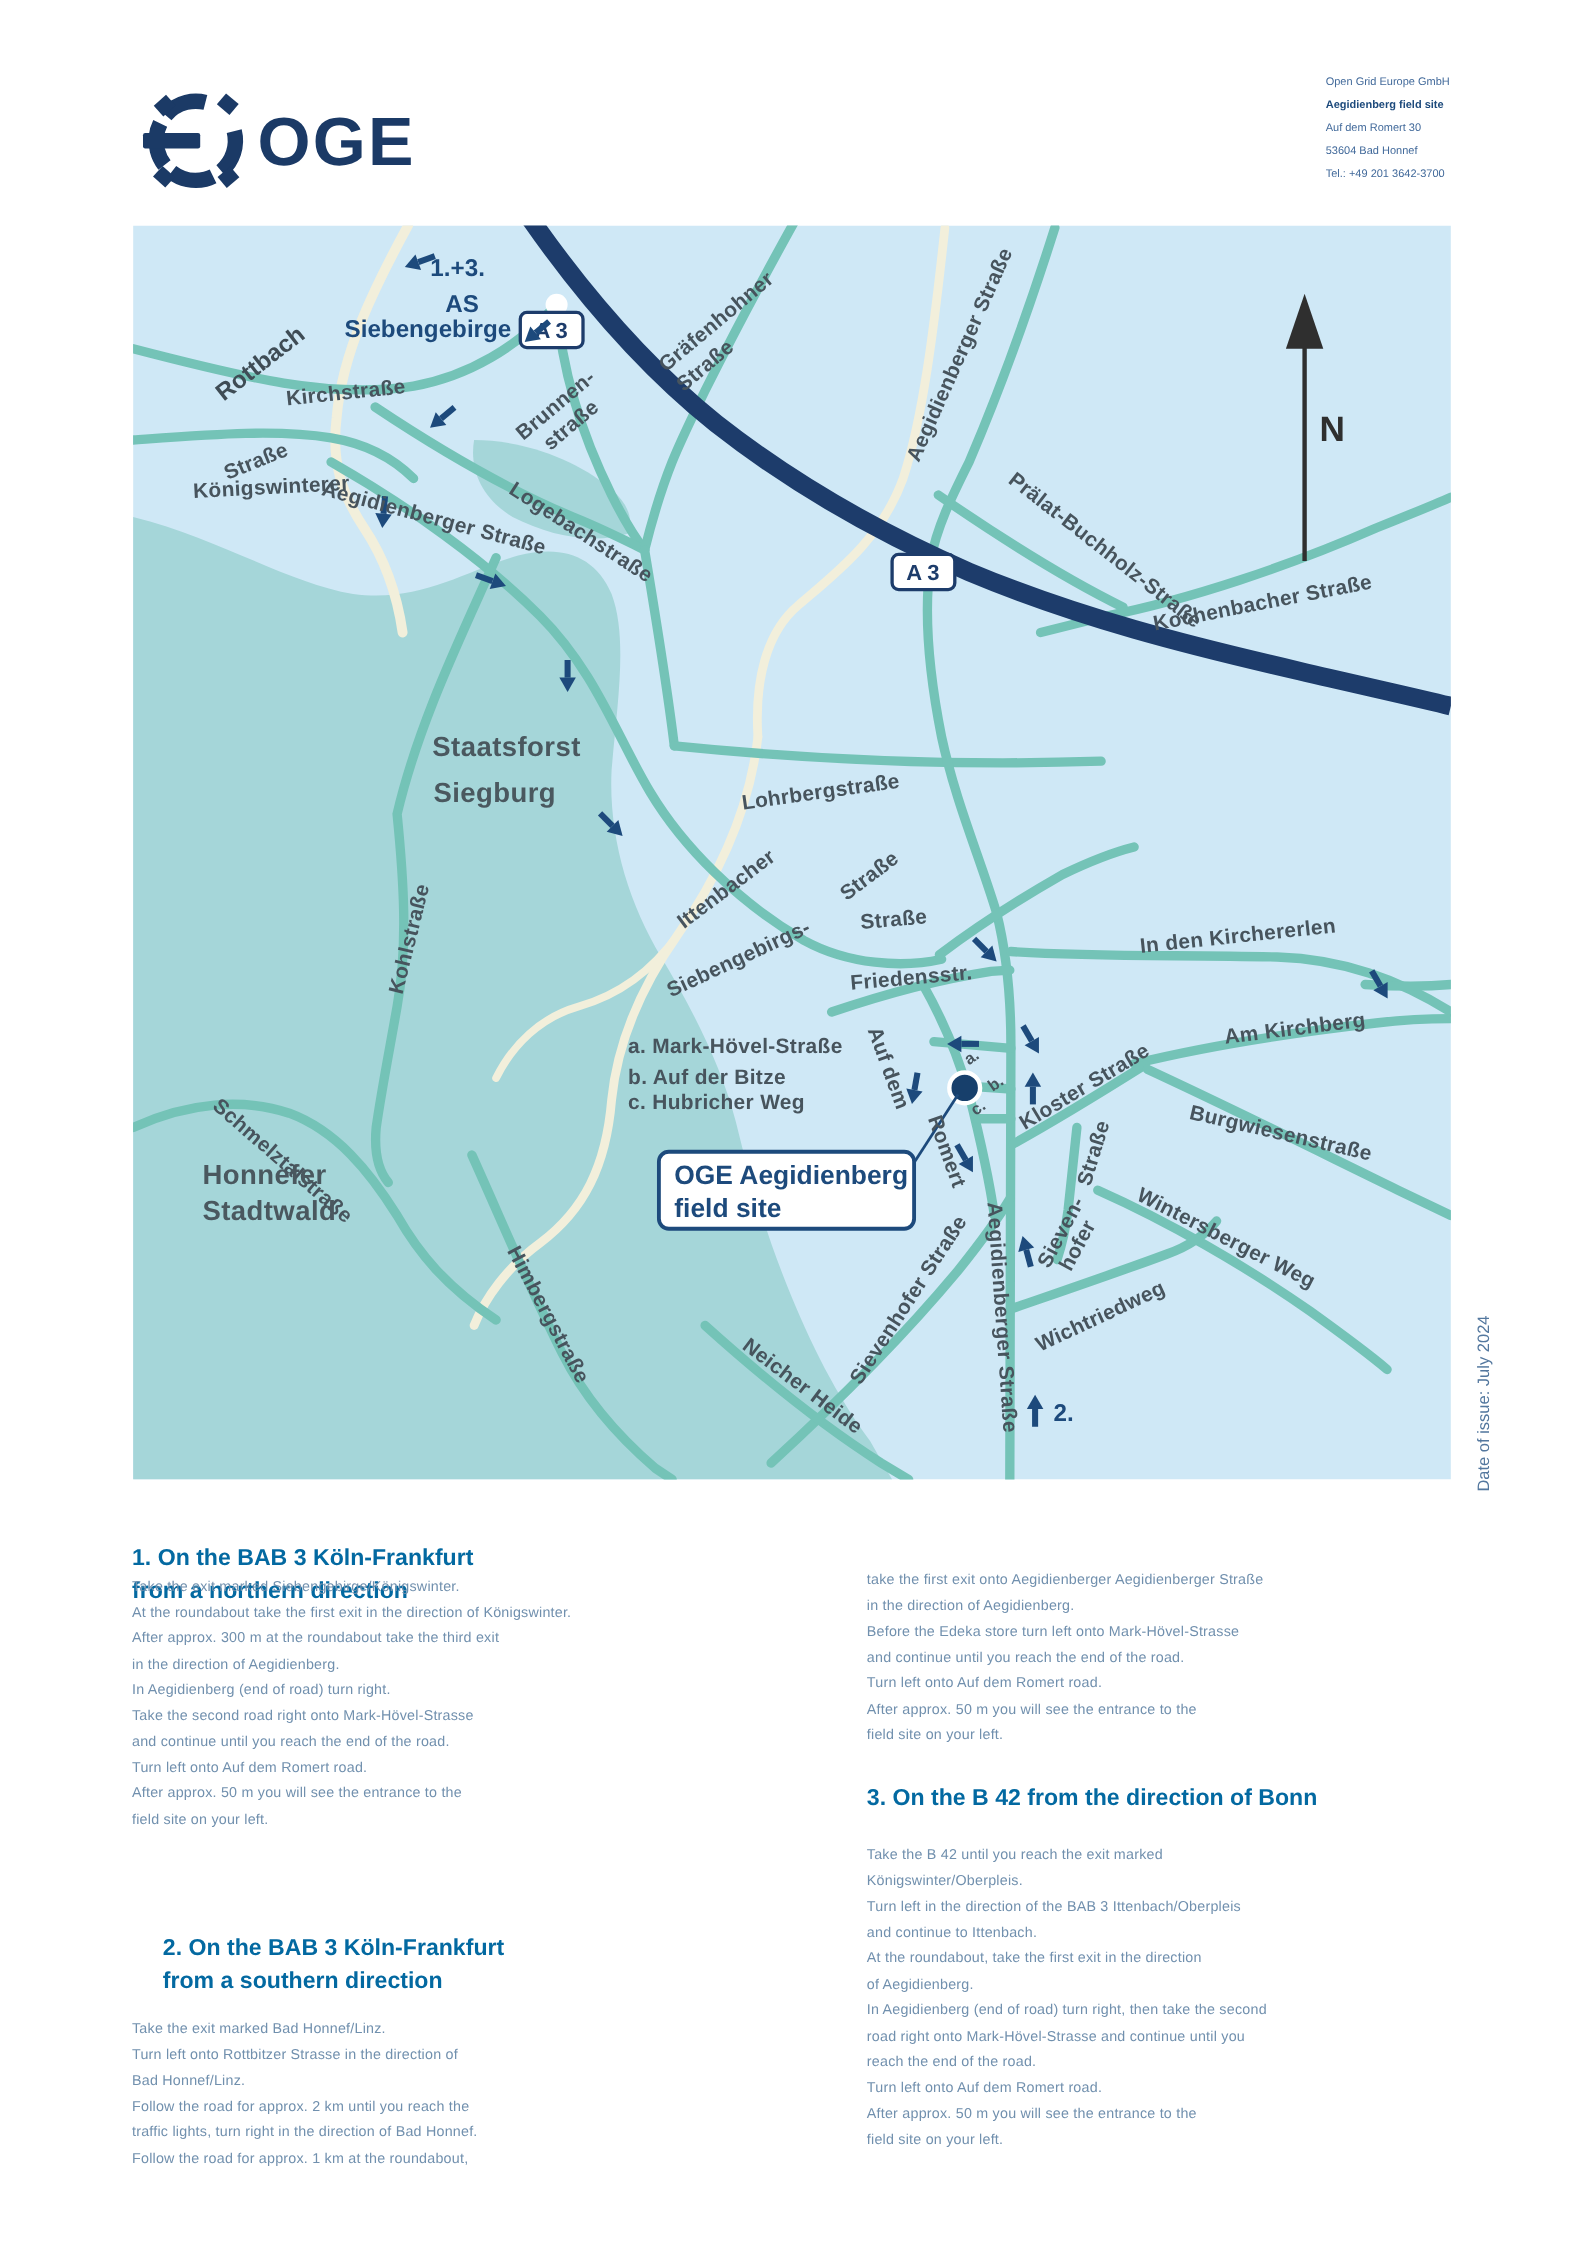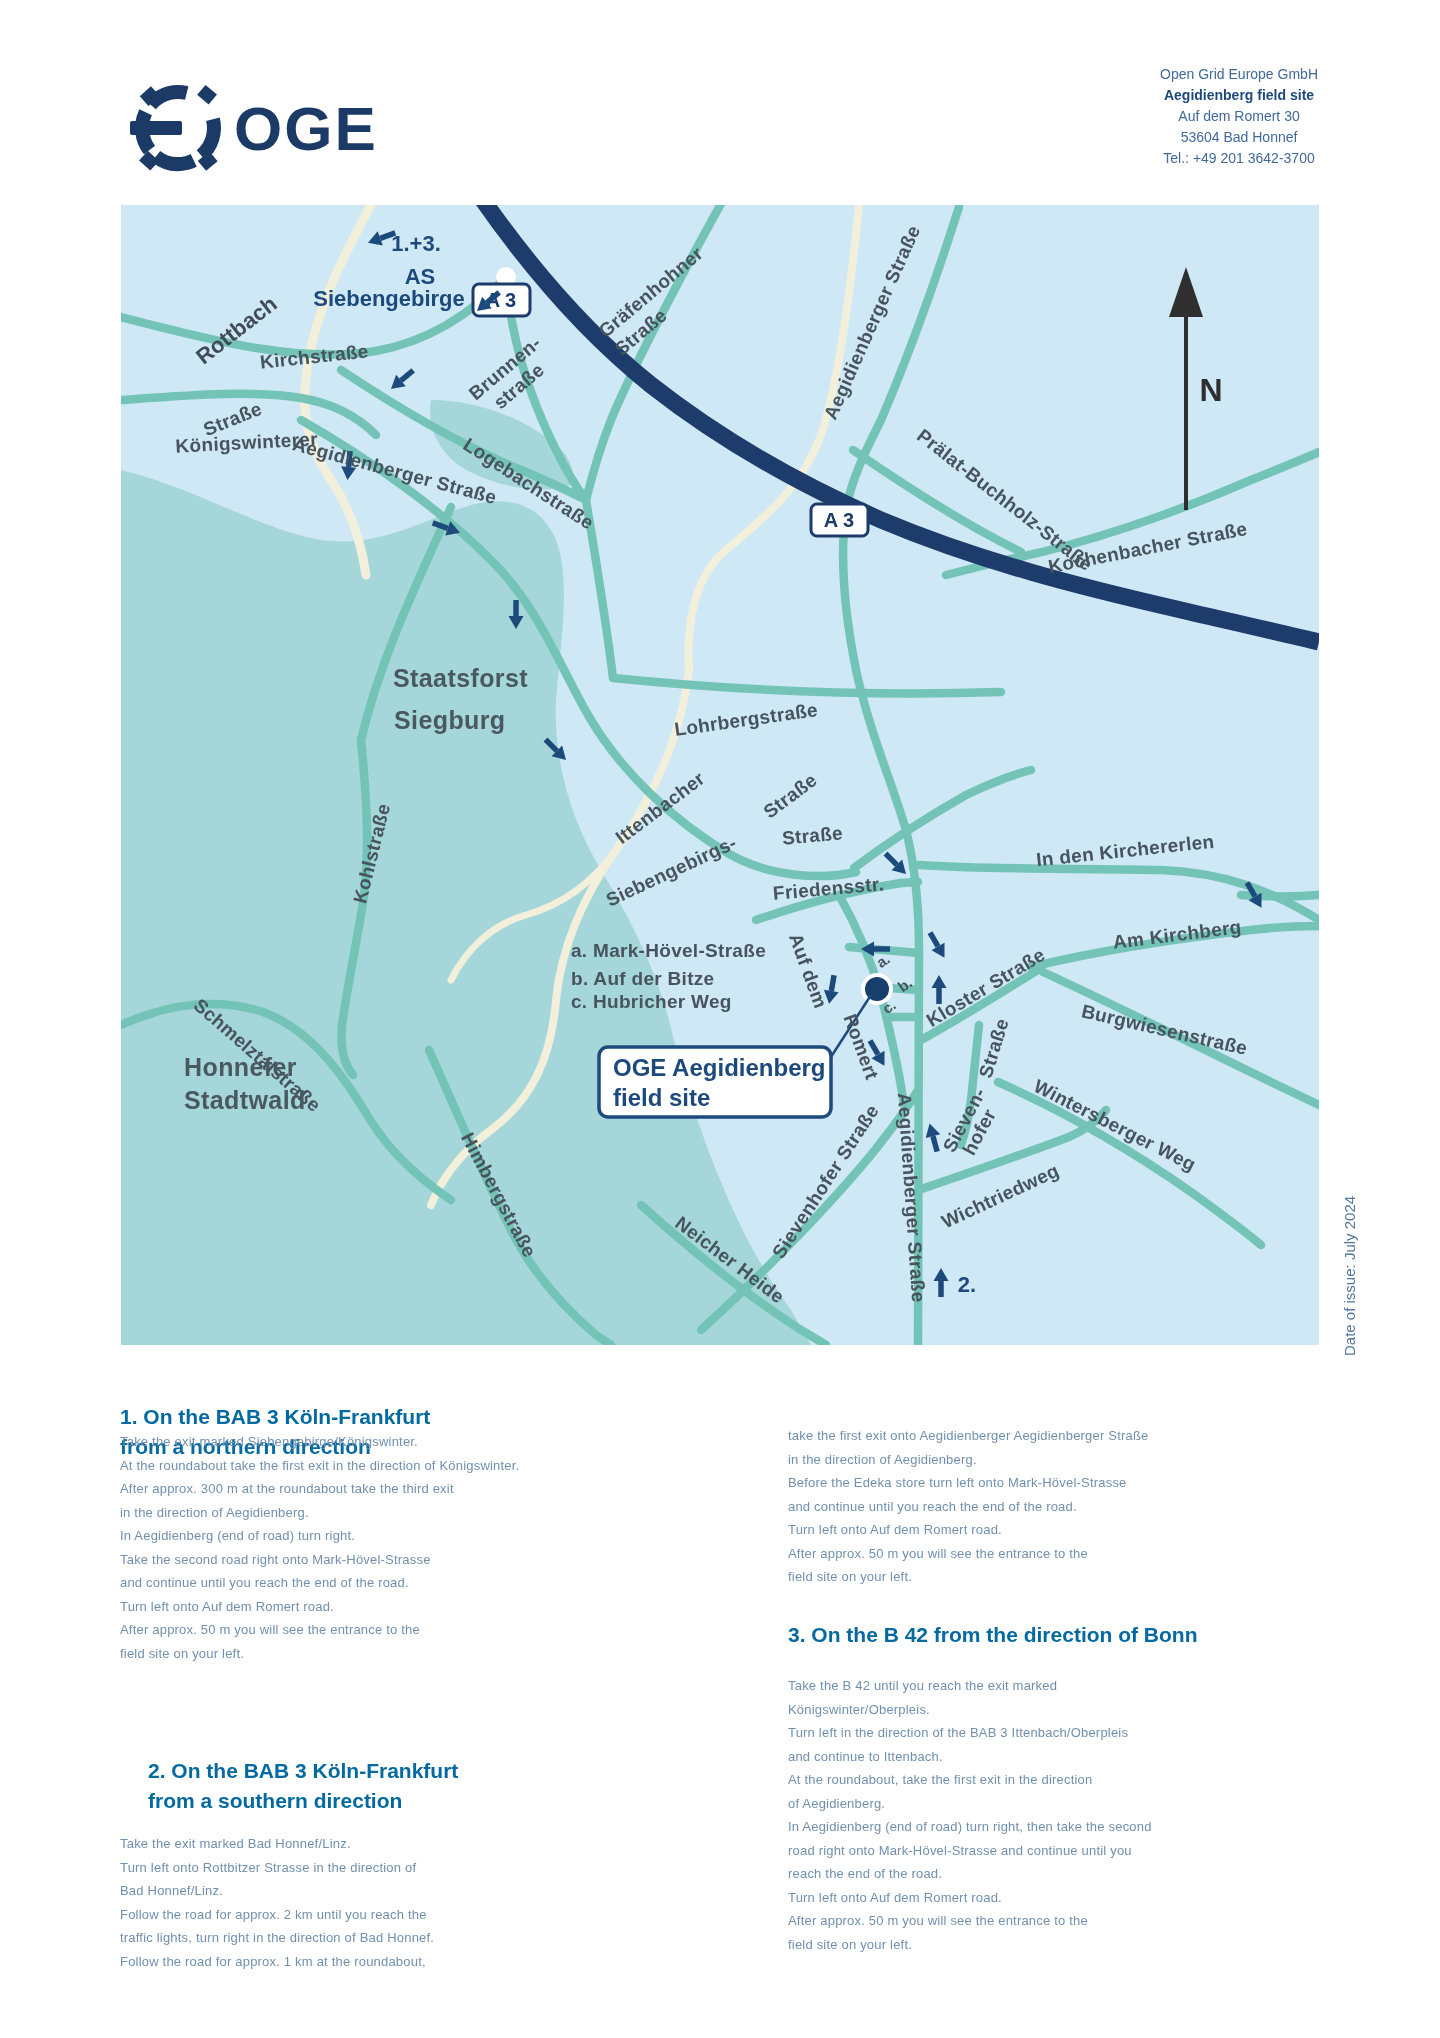--- a/index.html
+++ b/index.html
@@ -1,21 +1,21 @@
 <!DOCTYPE html>
 <html><head>
 <meta charset="utf-8">
 <style>
   html,body{margin:0;padding:0;background:#ffffff;font-family:"Liberation Sans",sans-serif;}
   #page{position:relative;width:1440px;height:2038px;background:#fff;overflow:hidden;}
 
   
   #logo{position:absolute;left:112px;top:66px;}
-  #address{position:absolute;right:122px;top:64px;text-align:center;
-           font-size:14px;line-height:21px;color:#41699a;white-space:pre-line;}
+  #address{position:absolute;right:122px;top:64px;text-align:left;
+           font-size:10px;line-height:21px;color:#41699a;white-space:pre-line;}
   #address .bold{font-weight:bold;color:#1d4a7c;}
 
   
   #map-wrap{position:absolute;left:121px;top:205px;width:1198px;height:1140px;}
   svg text{font-family:"Liberation Sans",sans-serif;}
   .lbl{font-size:19px;font-weight:600;fill:#47545d;letter-spacing:.3px;}
   .area{font-size:25px;font-weight:600;fill:#4a585f;letter-spacing:.4px;}
   .water{font-size:22px;font-weight:bold;fill:#3f4c55;}
   .navy{font-size:22px;font-weight:bold;fill:#1d4a7c;}
   .north{font-size:32px;font-weight:bold;fill:#2f2f2f;}

